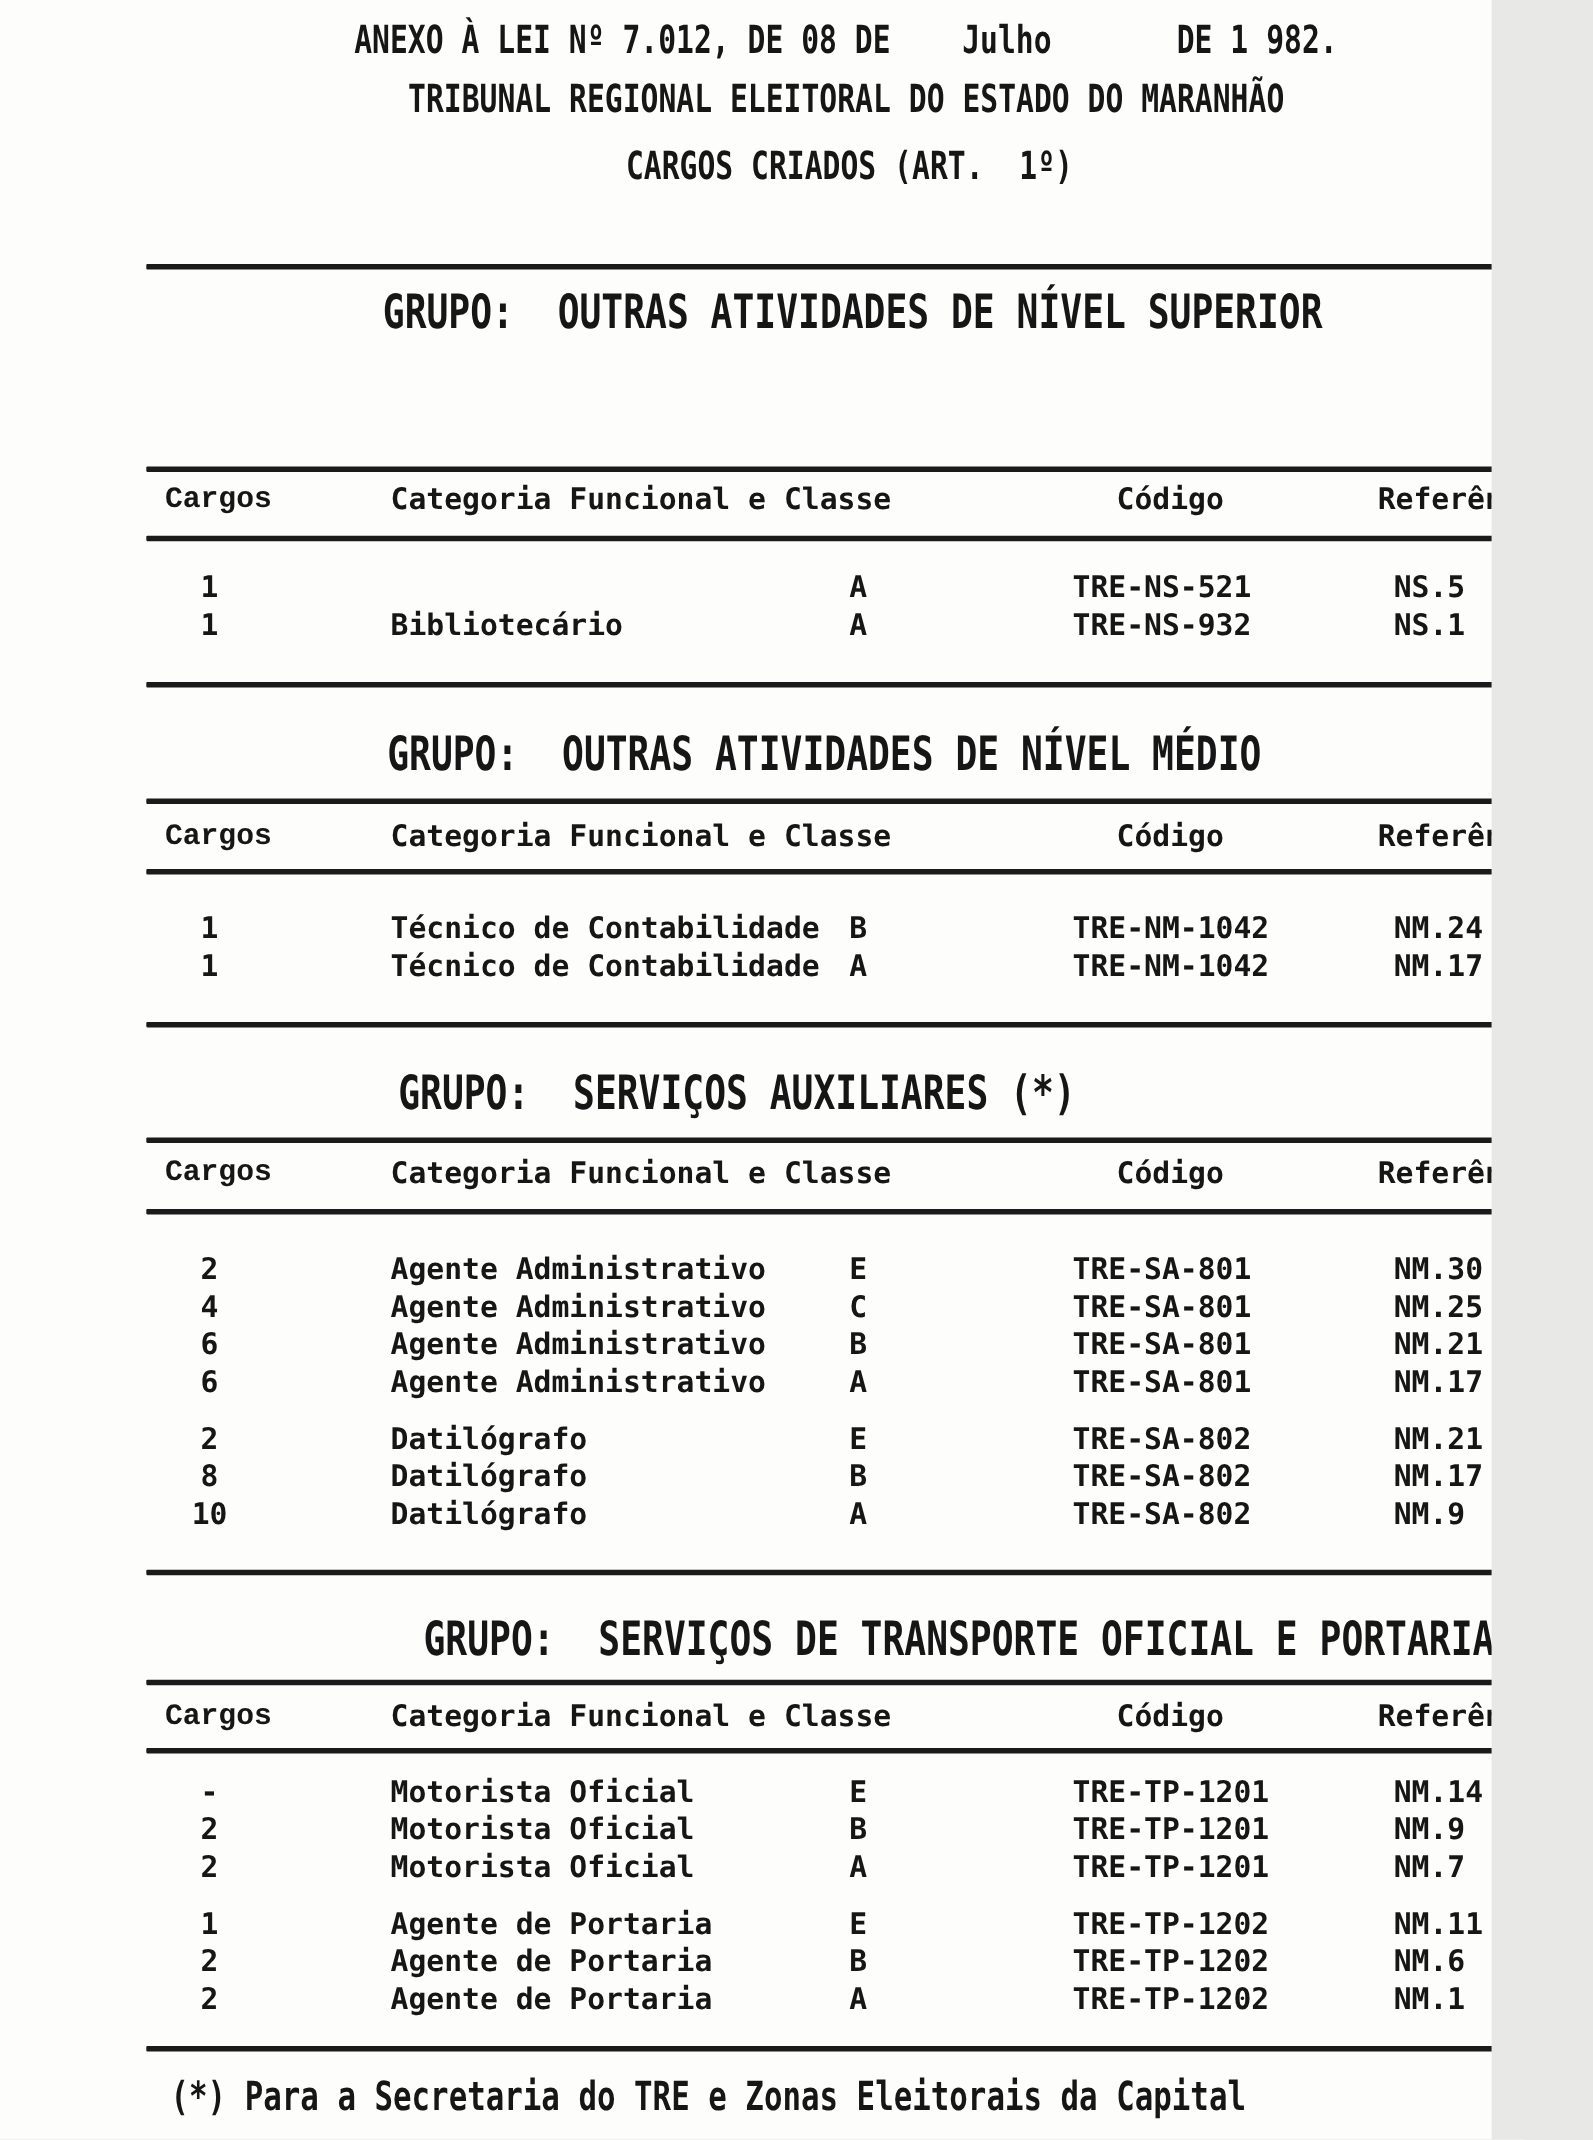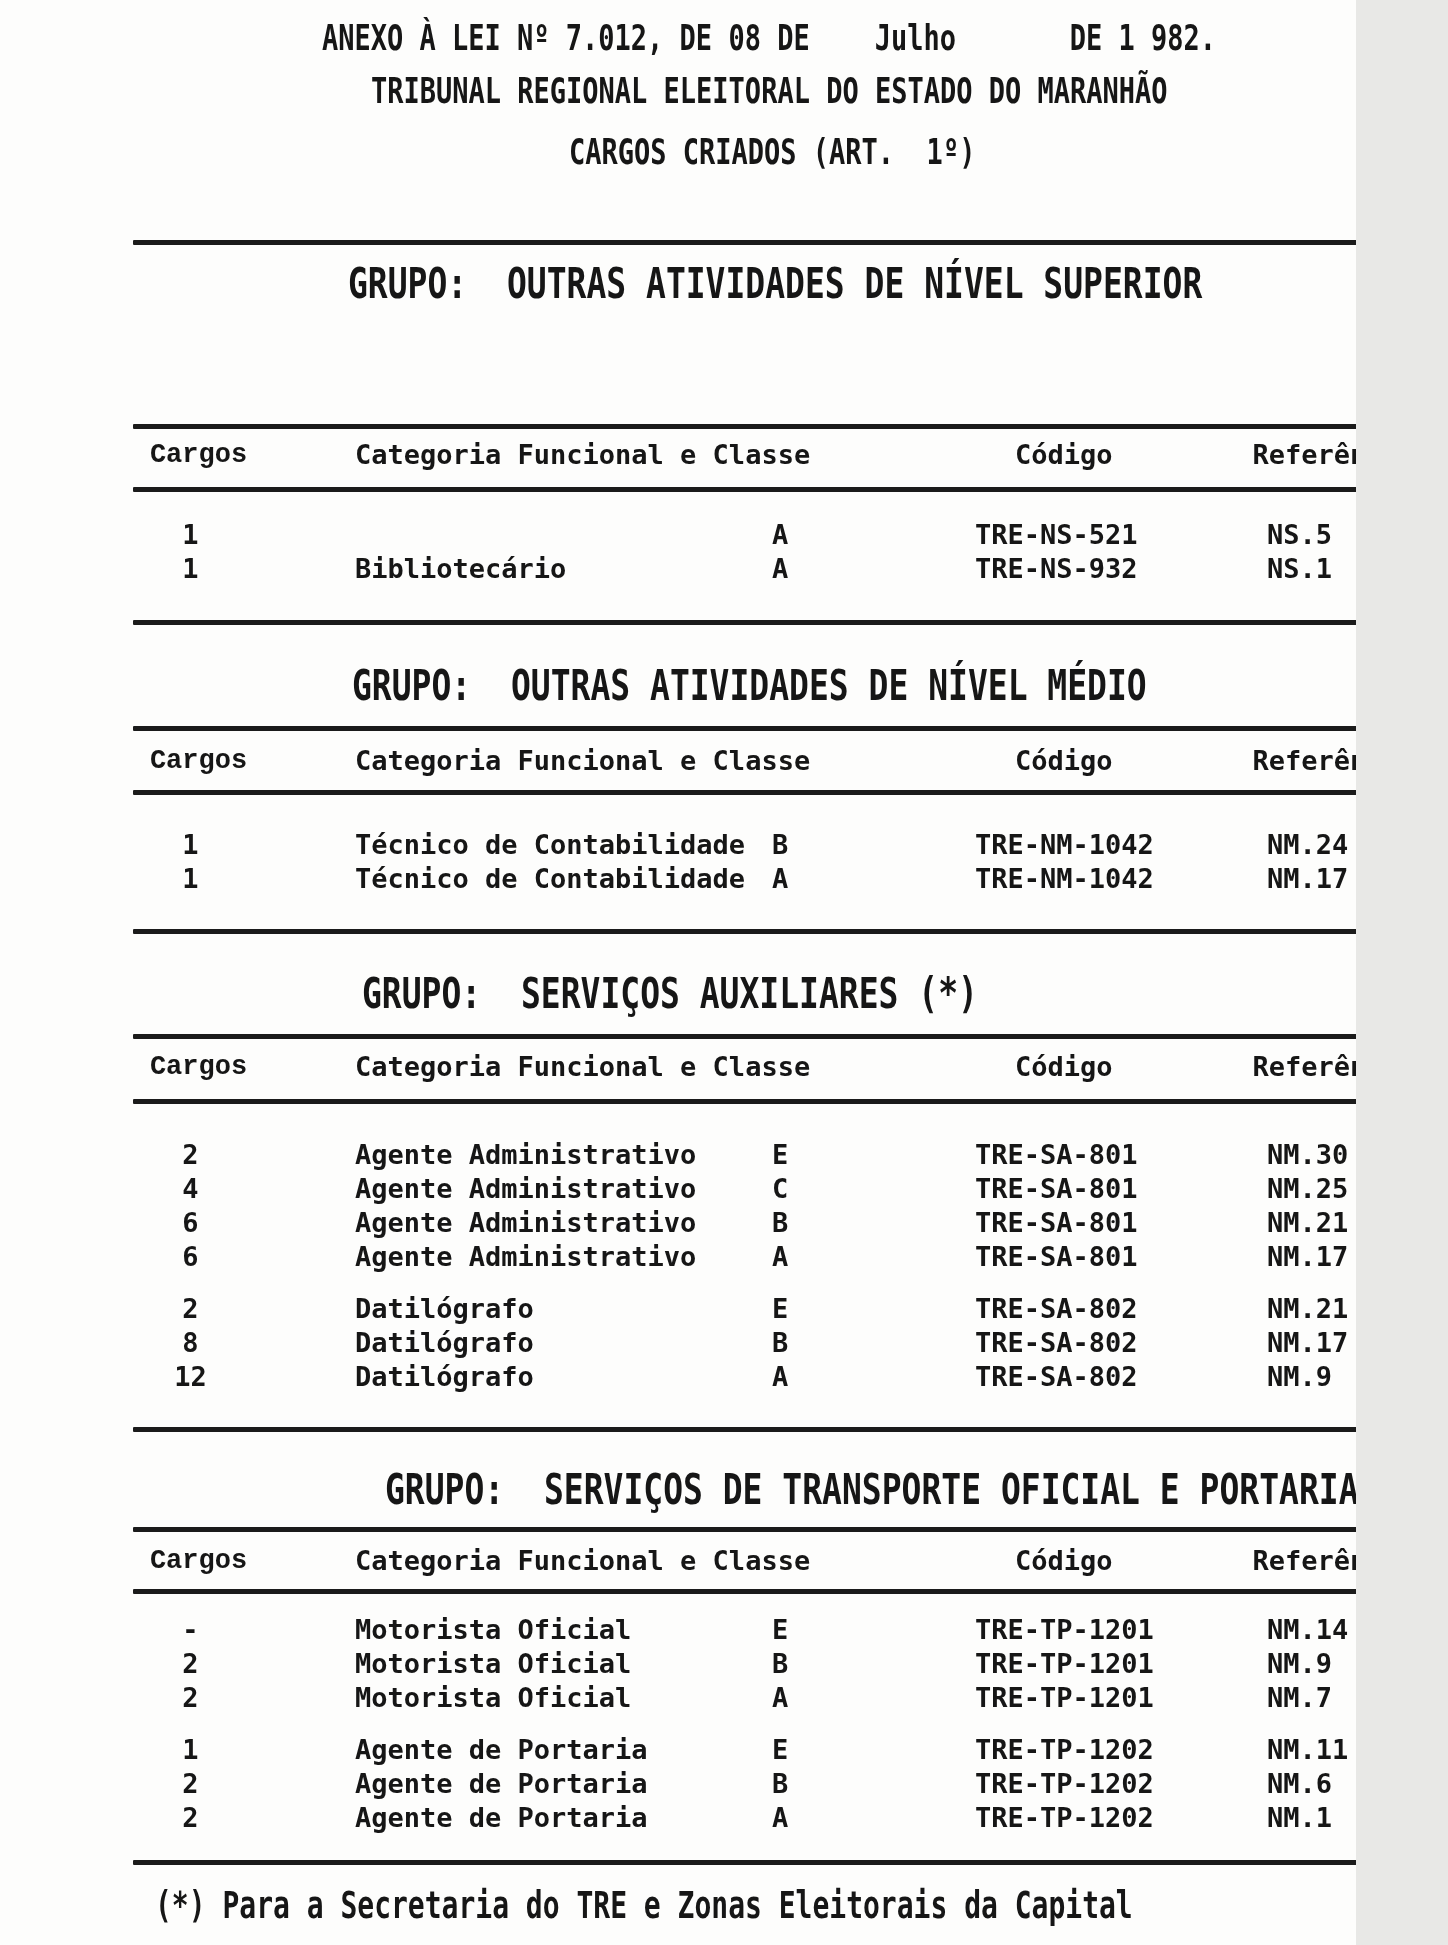--- a/index.html
+++ b/index.html
@@ -137,21 +137,21 @@
   <div class="tbl t3-body">
       <div class="row-group">
         <div class="trow stretch"><span class="c-cargo">2</span><span class="c-cat">Agente Administrativo</span><span class="c-classe">E</span><span class="c-cod">TRE-SA-801</span><span class="c-ref">NM.30</span></div>
         <div class="trow stretch"><span class="c-cargo">4</span><span class="c-cat">Agente Administrativo</span><span class="c-classe">C</span><span class="c-cod">TRE-SA-801</span><span class="c-ref">NM.25</span></div>
         <div class="trow stretch"><span class="c-cargo">6</span><span class="c-cat">Agente Administrativo</span><span class="c-classe">B</span><span class="c-cod">TRE-SA-801</span><span class="c-ref">NM.21</span></div>
         <div class="trow stretch"><span class="c-cargo">6</span><span class="c-cat">Agente Administrativo</span><span class="c-classe">A</span><span class="c-cod">TRE-SA-801</span><span class="c-ref">NM.17</span></div>
       </div>
       <div class="row-group">
         <div class="trow stretch"><span class="c-cargo">2</span><span class="c-cat">Datilógrafo</span><span class="c-classe">E</span><span class="c-cod">TRE-SA-802</span><span class="c-ref">NM.21</span></div>
         <div class="trow stretch"><span class="c-cargo">8</span><span class="c-cat">Datilógrafo</span><span class="c-classe">B</span><span class="c-cod">TRE-SA-802</span><span class="c-ref">NM.17</span></div>
-        <div class="trow stretch"><span class="c-cargo">12</span><span class="c-cat">Datilógrafo</span><span class="c-classe">A</span><span class="c-cod">TRE-SA-802</span><span class="c-ref">NM.9</span></div>
+        <div class="trow stretch"><span class="c-cargo">10</span><span class="c-cat">Datilógrafo</span><span class="c-classe">A</span><span class="c-cod">TRE-SA-802</span><span class="c-ref">NM.9</span></div>
       </div>
     </div>
   <div class="rule r-t3-bot"></div>
 
   <div class="tw title g4">GRUPO:  SERVIÇOS DE TRANSPORTE OFICIAL E PORTARIA</div>
   <div class="rule r-t4-top"></div>
   <div class="tbl t4-head">
     <div class="trow thead stretch">
       <span class="c-cargo">Cargos</span>
       <span class="c-cat">Categoria Funcional e Classe</span>

